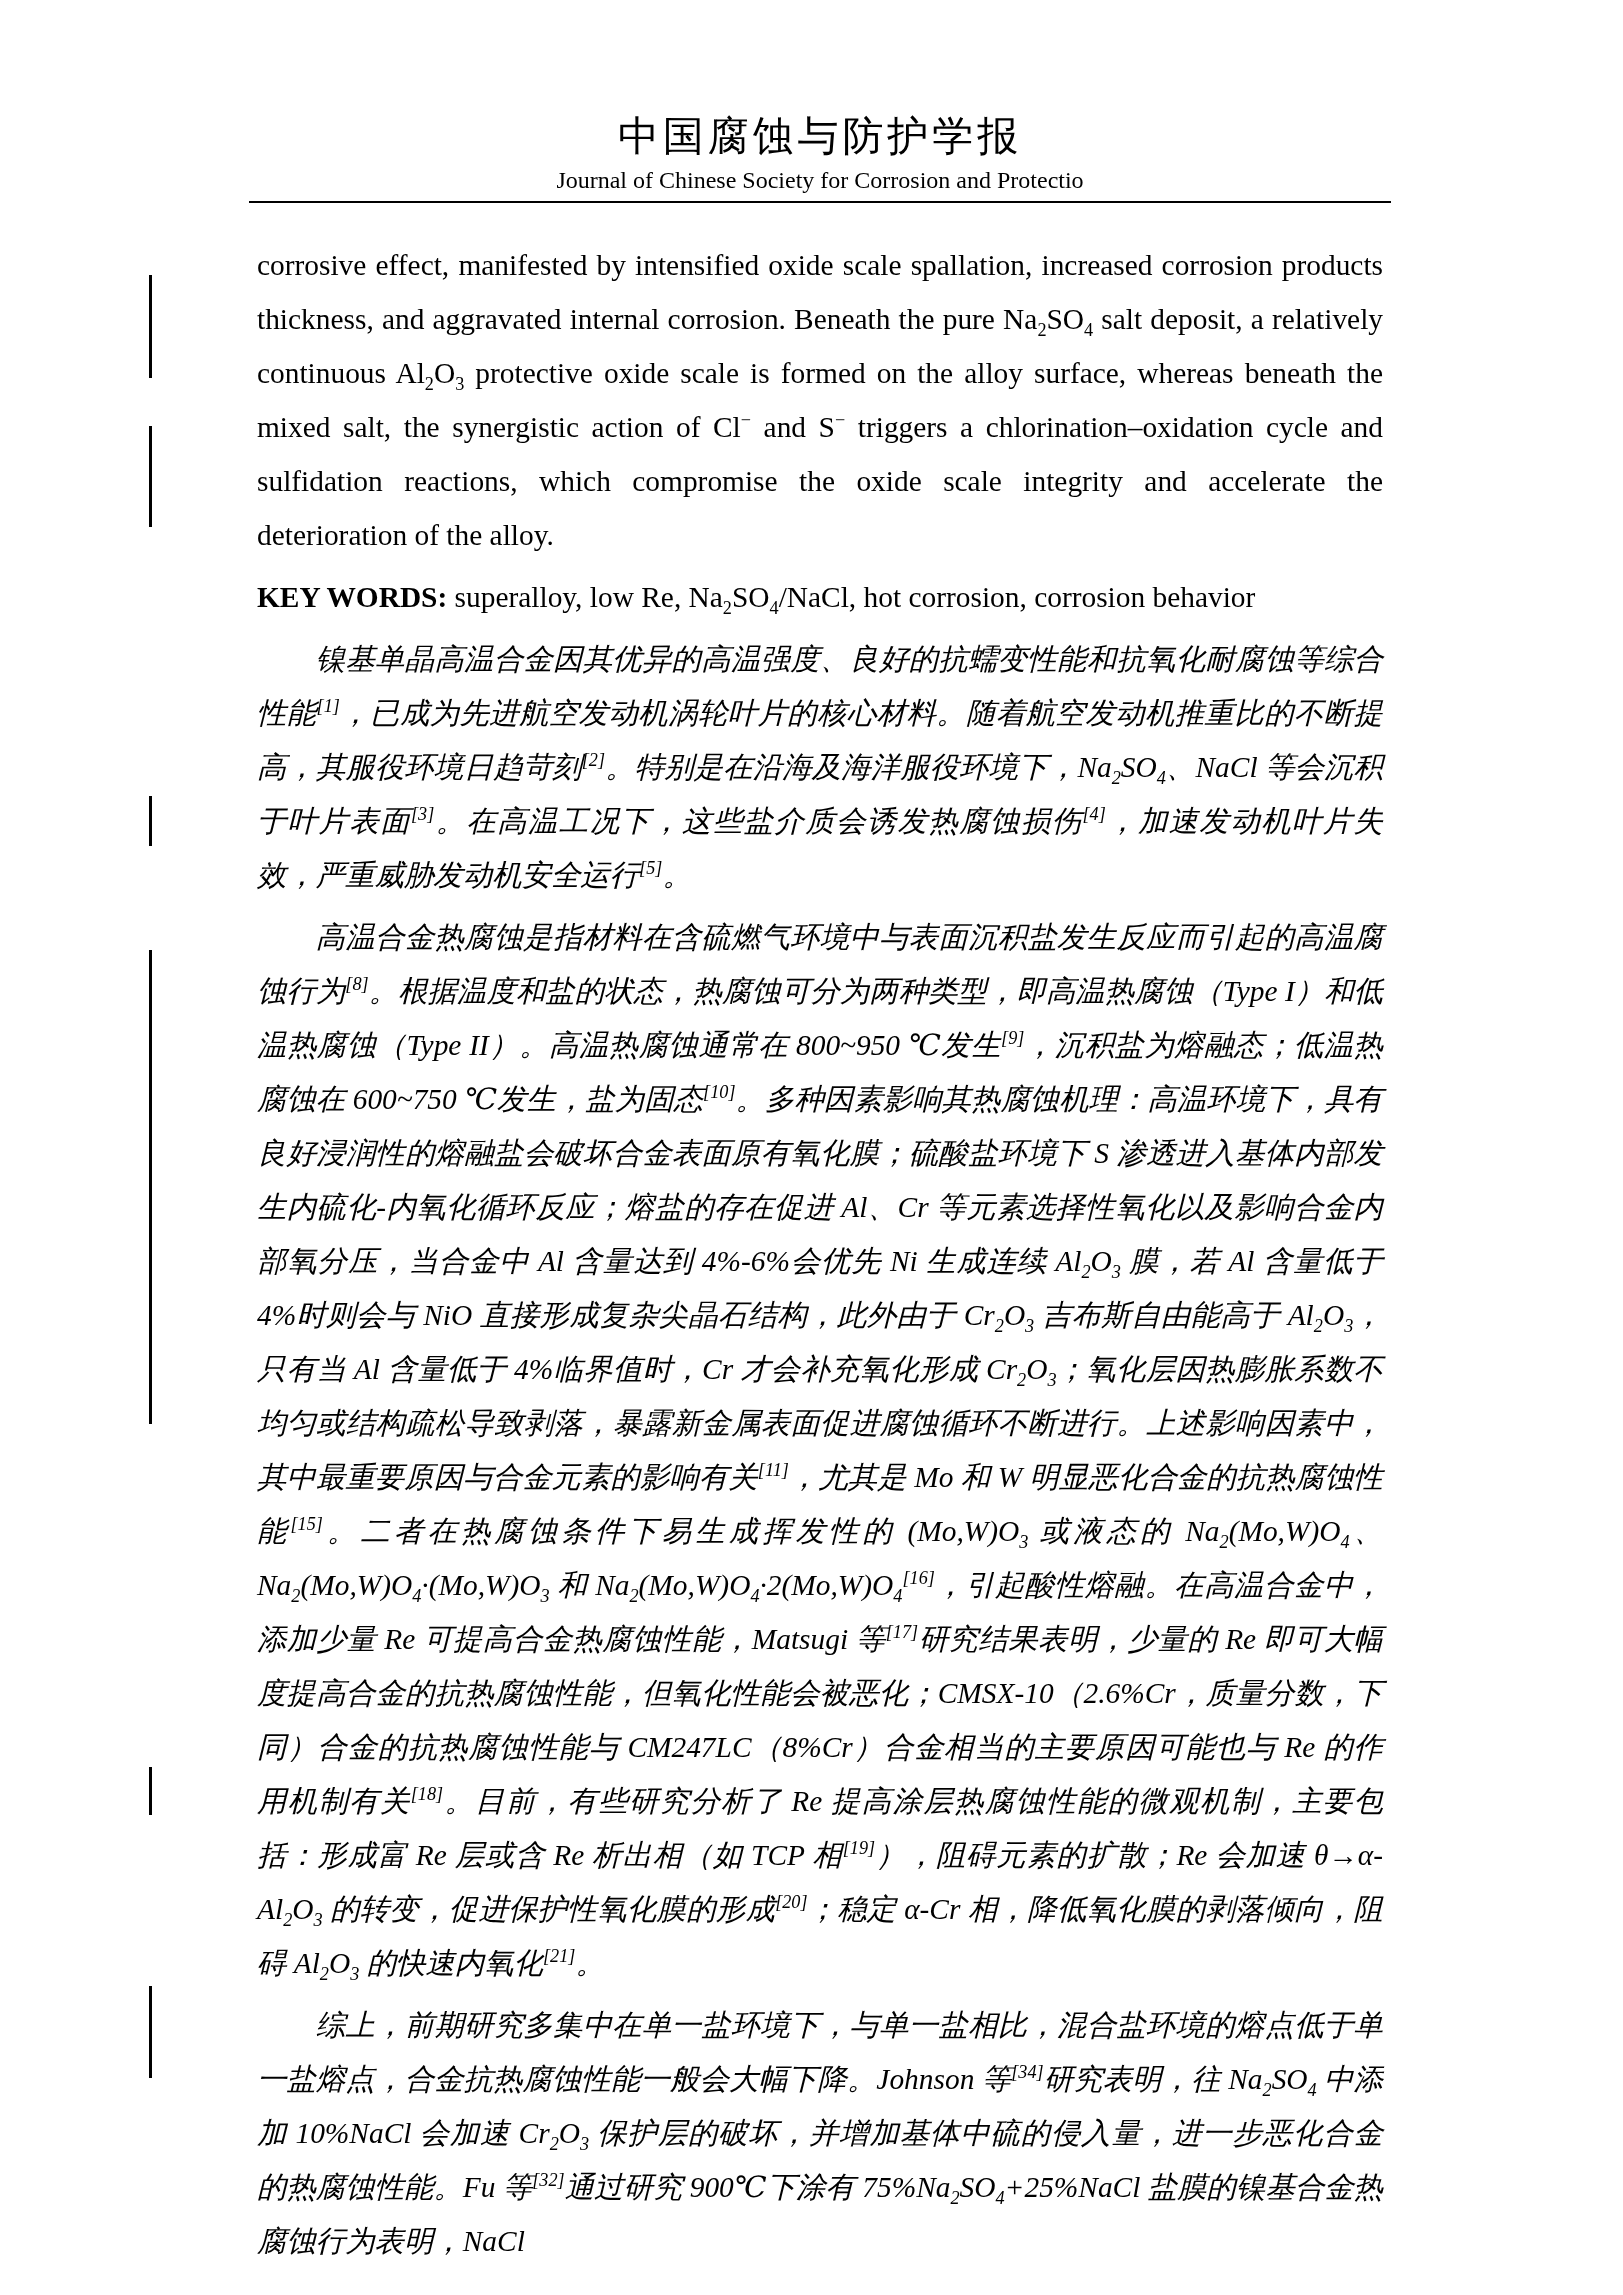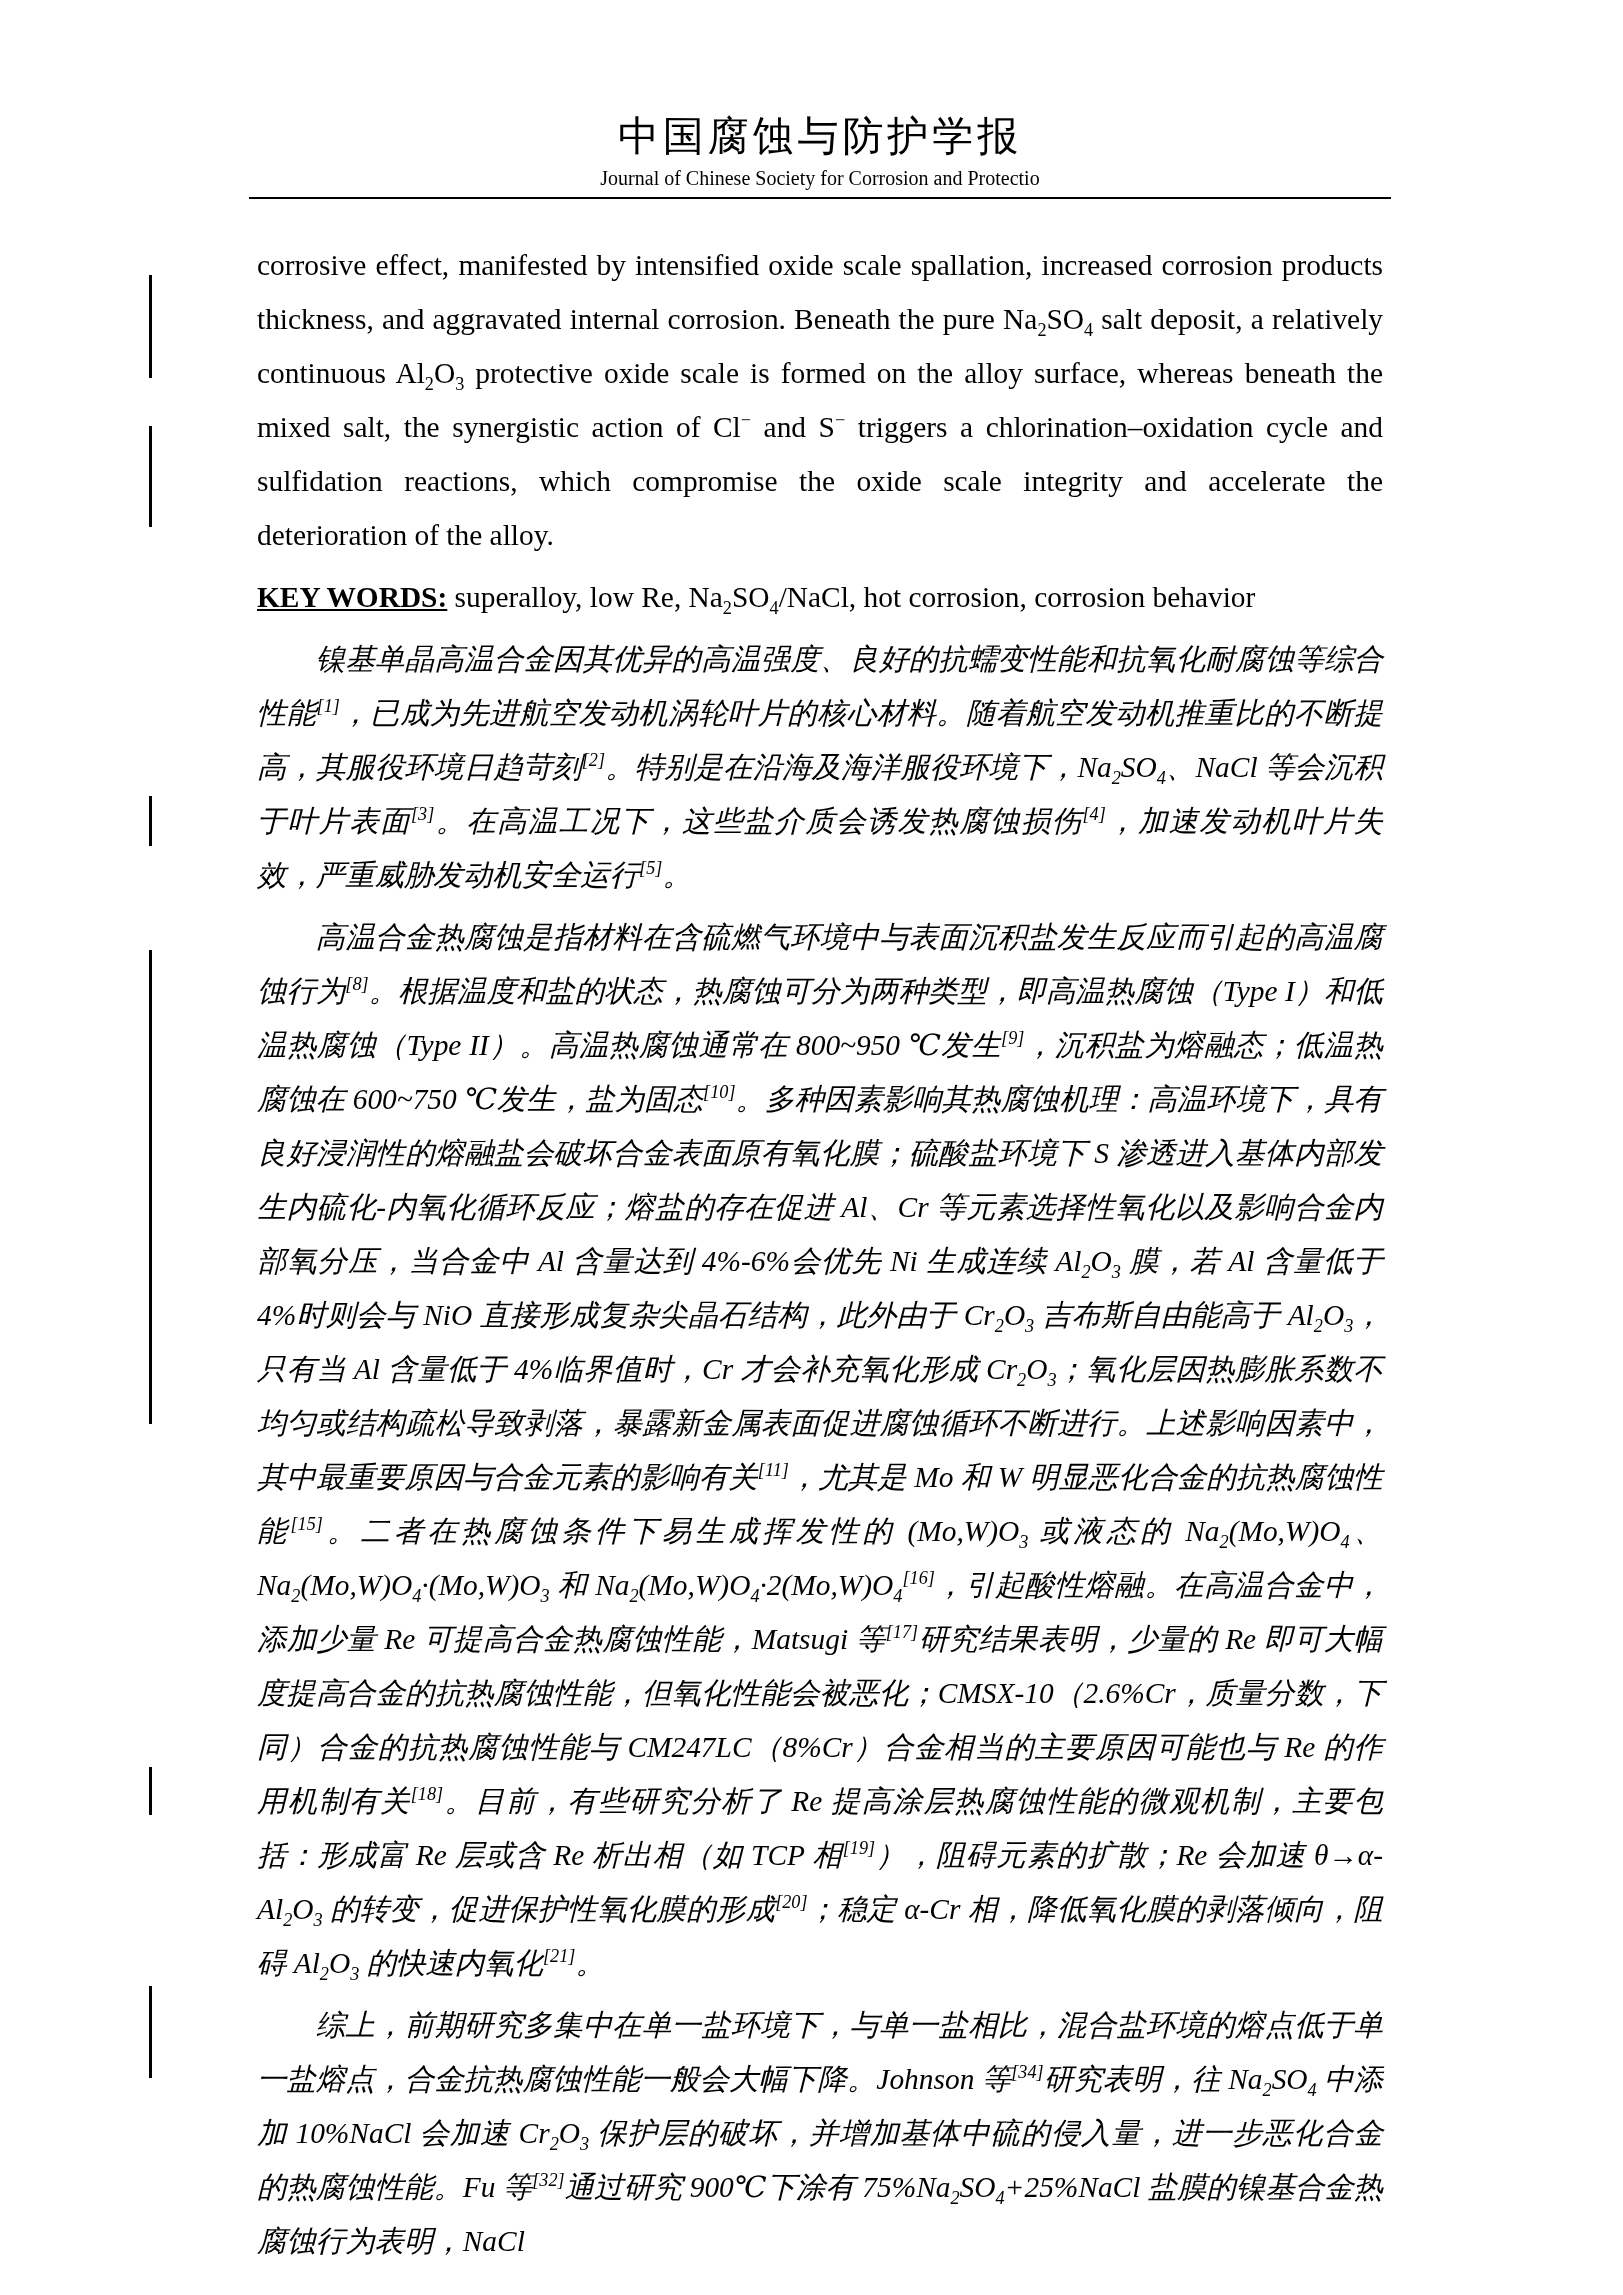--- a/index.html
+++ b/index.html
@@ -27,21 +27,21 @@
     text-align: center;
     border-bottom: 2px solid #000;
     padding-bottom: 6.5px;
   }
   .journal-title-cn {
     font-size: 41px;
     letter-spacing: 3.9px;
     line-height: 1.25;
   }
   .journal-title-en {
-    font-size: 20px;
+    font-size: 24px;
     line-height: 1.2;
     margin-top: 3.9px;
   }
   .content {
     position: absolute;
     left: 249px;
     right: 232px;
     top: 230px;
     font-size: 29.4px;
     line-height: 54px;
@@ -58,21 +58,20 @@
   sub {
     font-size: 0.62em;
     line-height: 0;
   }
   sup {
     font-size: 0.62em;
     line-height: 0;
   }
   .kw-label {
     font-weight: bold;
-    text-decoration: underline;
   }
   .change-bar {
     position: absolute;
     left: 149px;
     width: 2.6px;
     background: #000;
   }
 </style>
 </head>
 <body>

